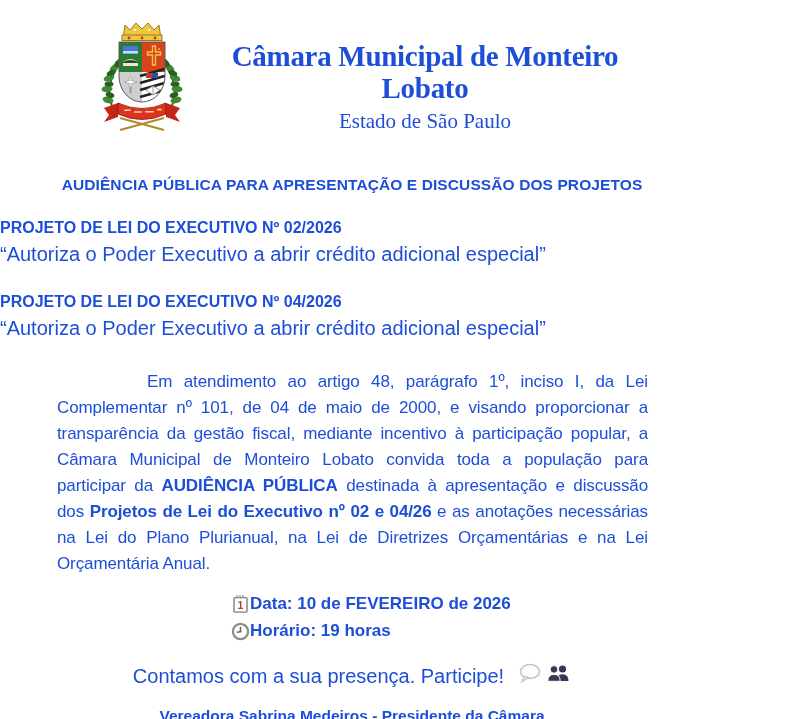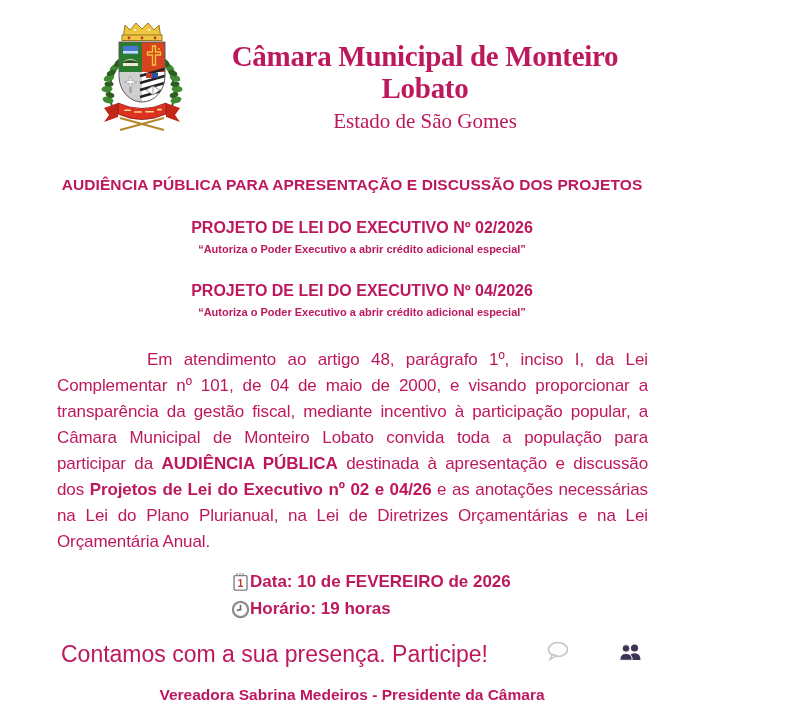--- a/index.html
+++ b/index.html
@@ -1,21 +1,21 @@
 <!DOCTYPE html>
 <html><head>
 <meta charset="utf-8">
 <style>
   html,body { margin:0; padding:0; background:#ffffff; }
   .page {
     position:relative;
     width:704px; height:719px;
     background:#ffffff;
     overflow:hidden;
-    color:#be185d;
+    color:#1d4ed8;
     font-family:"Liberation Sans", sans-serif;
   }
 
   
   .header { display:flex; align-items:flex-start; padding-top:18px; }
   .crest-wrap { margin-left:92px; width:100px; height:120px; flex:0 0 auto; }
   .header-text {
     flex:1 1 auto;
     text-align:center;
     padding-right:46px;
@@ -25,24 +25,24 @@
   .header-title { font-size:29px; font-weight:bold; line-height:32px; letter-spacing:-0.3px; }
   .header-subtitle { font-size:21px; line-height:26px; margin-top:4px; }
 
   
   .main-heading {
     margin-top:38px;
     text-align:center;
     font-size:15.5px; font-weight:bold;
     letter-spacing:0.1px;
   }
-  .project { text-align:center; margin-top:25px;margin-left:20px; }
+  .project { margin-top:25px; }
   .project + .project { margin-top:27px; }
   .project-title { font-size:16px; font-weight:bold; }
-  .project-subtitle { font-size:11px; margin-top:6px;font-weight:bold; }
+  .project-subtitle { font-size:20px; margin-top:6px; }
 
   
   .body-paragraph {
     margin:29px 56px 0 57px;
     font-size:17px;
     line-height:26px;
     text-align:justify;
     text-indent:90px;
     letter-spacing:-0.1px;
   }
@@ -51,22 +51,22 @@
   
   .details { margin-left:230px; margin-top:13px; }
   .detail-row { display:flex; align-items:center; height:27.5px; }
   .detail-icon { width:20px; height:20px; flex:0 0 auto; display:flex; align-items:center; justify-content:center; }
   .detail-text { font-size:17px; font-weight:bold; white-space:nowrap; }
 
   
   .cta-line {
     margin-top:18px;
     text-align:center;
-    font-size:23px;
-    display:flex; align-items:center; justify-content:center;gap:44px;
+    font-size:20px;
+    display:flex; align-items:center; justify-content:center;
   }
   .cta-line .cta-text { margin-right:10px; }
   .cta-icon { display:inline-block; vertical-align:middle; margin-left:4px; }
 
   
   .footer { margin-top:17px; text-align:center; font-size:15.5px; font-weight:bold; line-height:20px; }
 </style>
 </head>
 <body>
 
@@ -158,21 +158,21 @@
             <rect x="32" y="91.5" width="7" height="1.6" rx="0.8"></rect>
             <rect x="42" y="93.2" width="8" height="1.6" rx="0.8"></rect>
             <rect x="53" y="93" width="9" height="1.6" rx="0.8"></rect>
             <rect x="65" y="90.8" width="5" height="1.6" rx="0.8"></rect>
           </g>
         </g>
       </svg>
     </div>
     <div class="header-text">
       <div class="header-title">Câmara Municipal de Monteiro Lobato</div>
-      <div class="header-subtitle">Estado de São Gomes</div>
+      <div class="header-subtitle">Estado de São Paulo</div>
     </div>
   </div>
 
   <div class="main-heading">AUDIÊNCIA PÚBLICA PARA APRESENTAÇÃO E DISCUSSÃO DOS PROJETOS</div>
 
   <div class="project">
     <div class="project-title">PROJETO DE LEI DO EXECUTIVO Nº 02/2026</div>
     <div class="project-subtitle">“Autoriza o Poder Executivo a abrir crédito adicional especial”</div>
   </div>
 

